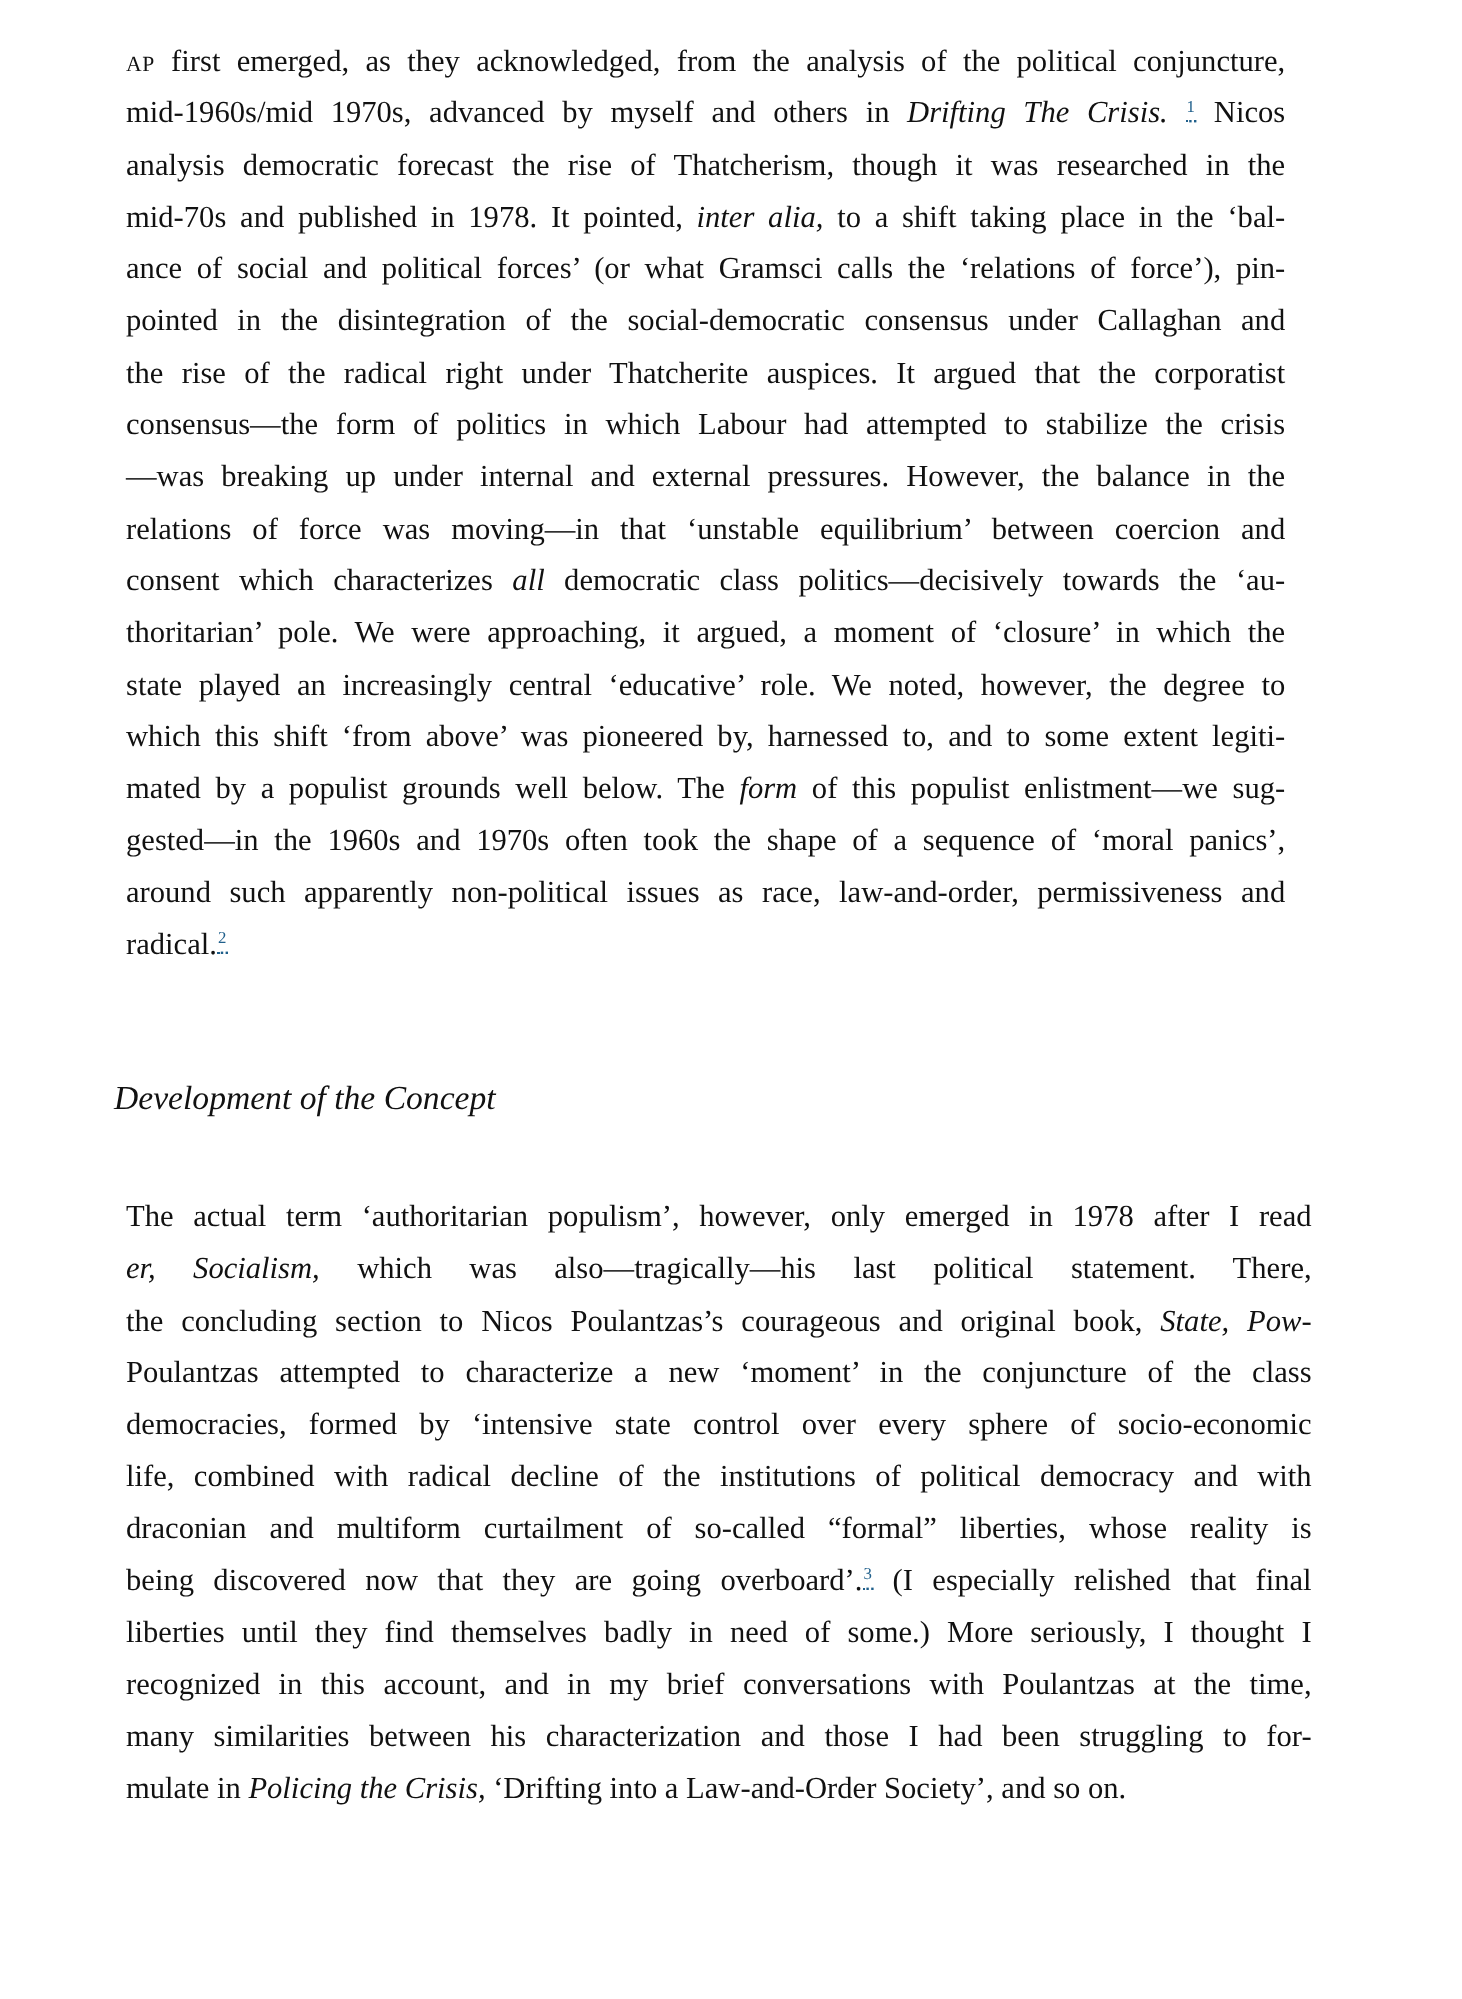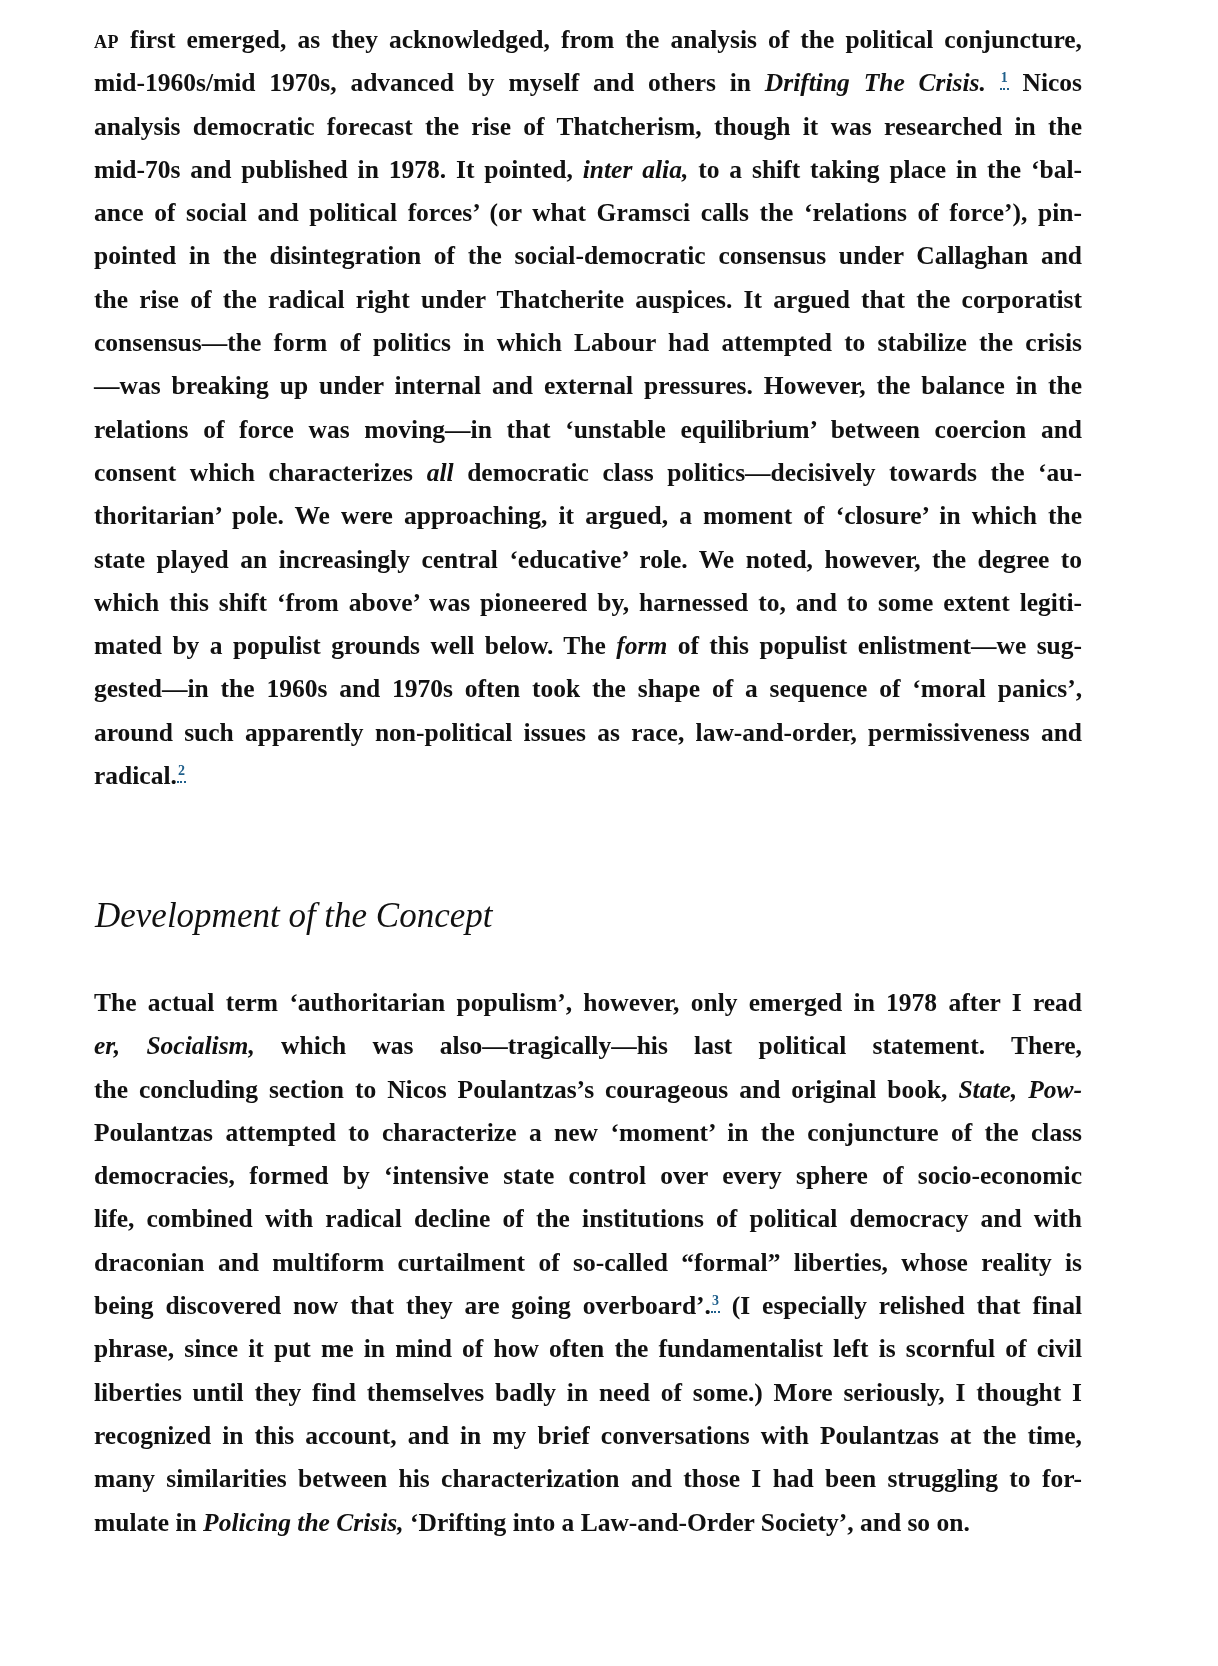--- a/index.html
+++ b/index.html
@@ -15,22 +15,21 @@
     font-family: "Liberation Serif", "DejaVu Serif", serif;
     color: #111111;
   }
   .page {
     position: absolute;
     left: 94px;
     top: 18px;
     width: 988px;
   }
   .para {
-    margin: 0;
-    font-weight: bold;
+    margin: 11px;
   }
   .line {
     display: block;
     font-size: 25.5px;
     line-height: 43.3px;
     height: 43.3px;
     white-space: nowrap;
     text-align: justify;
     text-align-last: justify;
     overflow: visible;
@@ -48,21 +47,21 @@
     color: #1f5f8b;
     font-size: 14px;
     vertical-align: super;
     line-height: 0;
     border-bottom: 2px dotted #1f5f8b;
     padding: 0 1px 3px 1px;
     cursor: pointer;
   }
   .heading {
     font-style: italic;
-    font-size: 35px;
+    font-size: 28px;
     line-height: 40px;
     margin: 0;
     font-weight: normal;
     position: absolute;
     left: 1px;
     top: 878px;
   }
   .para2 {
     position: absolute;
     top: 963px;
@@ -97,19 +96,18 @@
   <h2 class="heading">Development of the Concept</h2>
   <p class="para para2">
       <span class="line"><span>The actual term ‘authoritarian populism’, however, only emerged in 1978 after I read</span></span>
       <span class="line"><span class="it">er, Socialism,</span><span> which was also—tragically—his last political statement. There,</span></span>
       <span class="line"><span>the concluding section to Nicos Poulantzas’s courageous and original book, </span><span class="it">State, Pow-</span></span>
       <span class="line"><span>Poulantzas attempted to characterize a new ‘moment’ in the conjuncture of the class</span></span>
       <span class="line"><span>democracies, formed by ‘intensive state control over every sphere of socio-economic</span></span>
       <span class="line"><span>life, combined with radical decline of the institutions of political democracy and with</span></span>
       <span class="line"><span>draconian and multiform curtailment of so-called “formal” liberties, whose reality is</span></span>
       <span class="line"><span>being discovered now that they are going overboard’.</span><a class="fn">3</a><span> (I especially relished that final</span></span>
-      <span class="line"><span>phrase, since it put me in mind of how often the fundamentalist left is scornful of civil</span></span>
       <span class="line"><span>liberties until they find themselves badly in need of some.) More seriously, I thought I</span></span>
       <span class="line"><span>recognized in this account, and in my brief conversations with Poulantzas at the time,</span></span>
       <span class="line"><span>many similarities between his characterization and those I had been struggling to for-</span></span>
       <span class="line last"><span>mulate in </span><span class="it">Policing the Crisis,</span><span> ‘Drifting into a Law-and-Order Society’, and so on.</span></span>
     </p>
 </div>
 
 </body></html>

